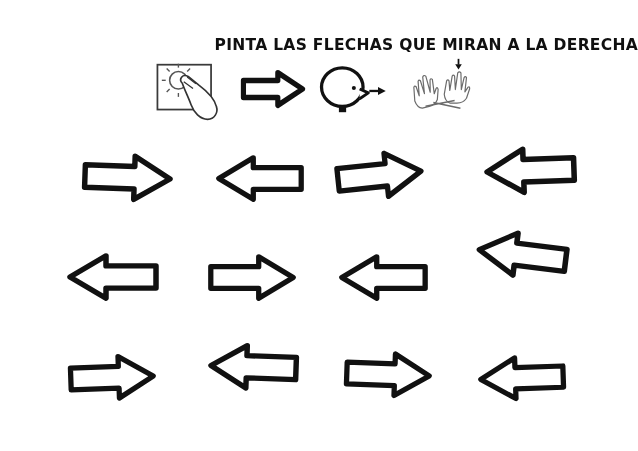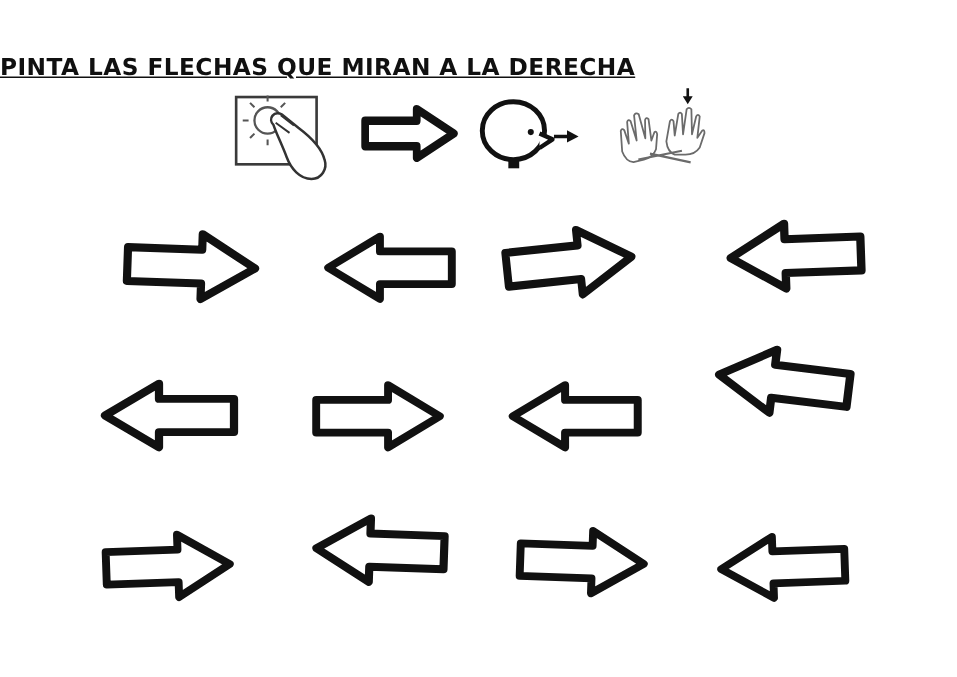--- a/index.html
+++ b/index.html
@@ -1,24 +1,23 @@
 <!DOCTYPE html>
 <html><head>
 <meta charset="utf-8">
 <style>
   html,body{margin:0;padding:0;}
   body{
     width:638px;height:451px;background:#ffffff;position:relative;overflow:hidden;
     font-family:"DejaVu Sans","Liberation Sans",sans-serif;
   }
   .page-title{
-    position:absolute;left:0;right:0;top:36px;text-align:left;
+    position:absolute;left:0;right:0;top:36px;text-align:right;
     font-size:15.5px;font-weight:bold;color:#101010;letter-spacing:.3px;
     white-space:nowrap;
-    text-decoration:underline;
   }
   .icon-strip .icon{position:absolute;}
   .arrow{position:absolute;}
   .arrow svg{display:block;}
 </style>
 </head>
 <body>
 
 <div class="page-title">PINTA LAS FLECHAS QUE MIRAN A LA DERECHA</div>
 

